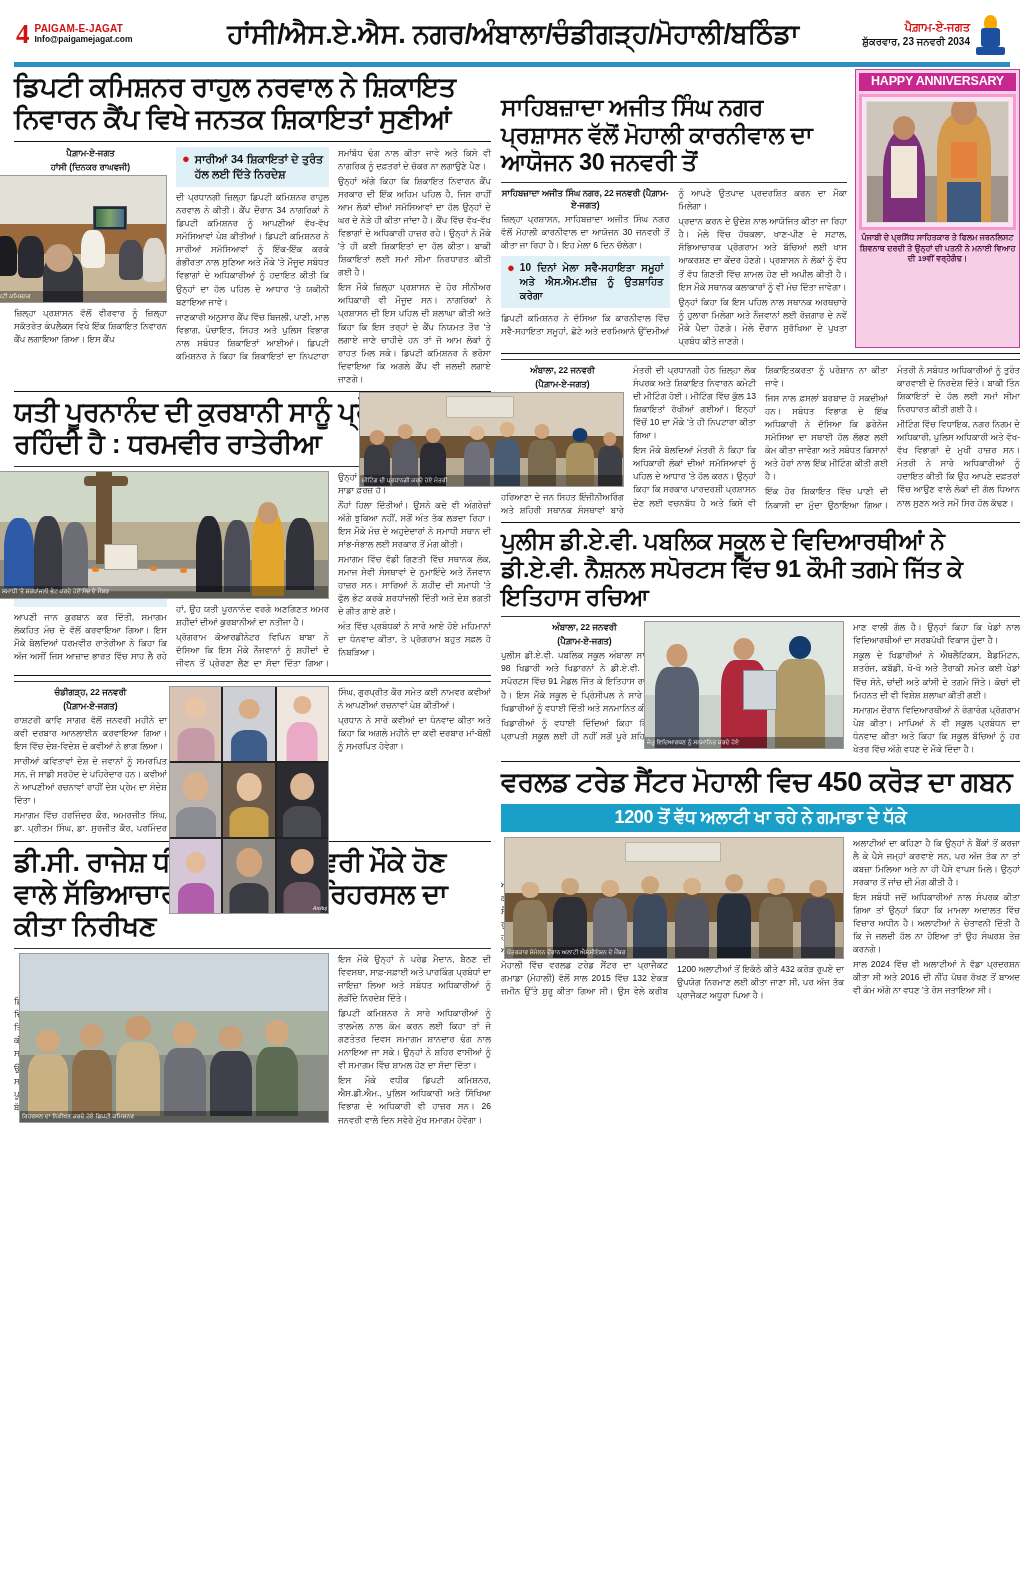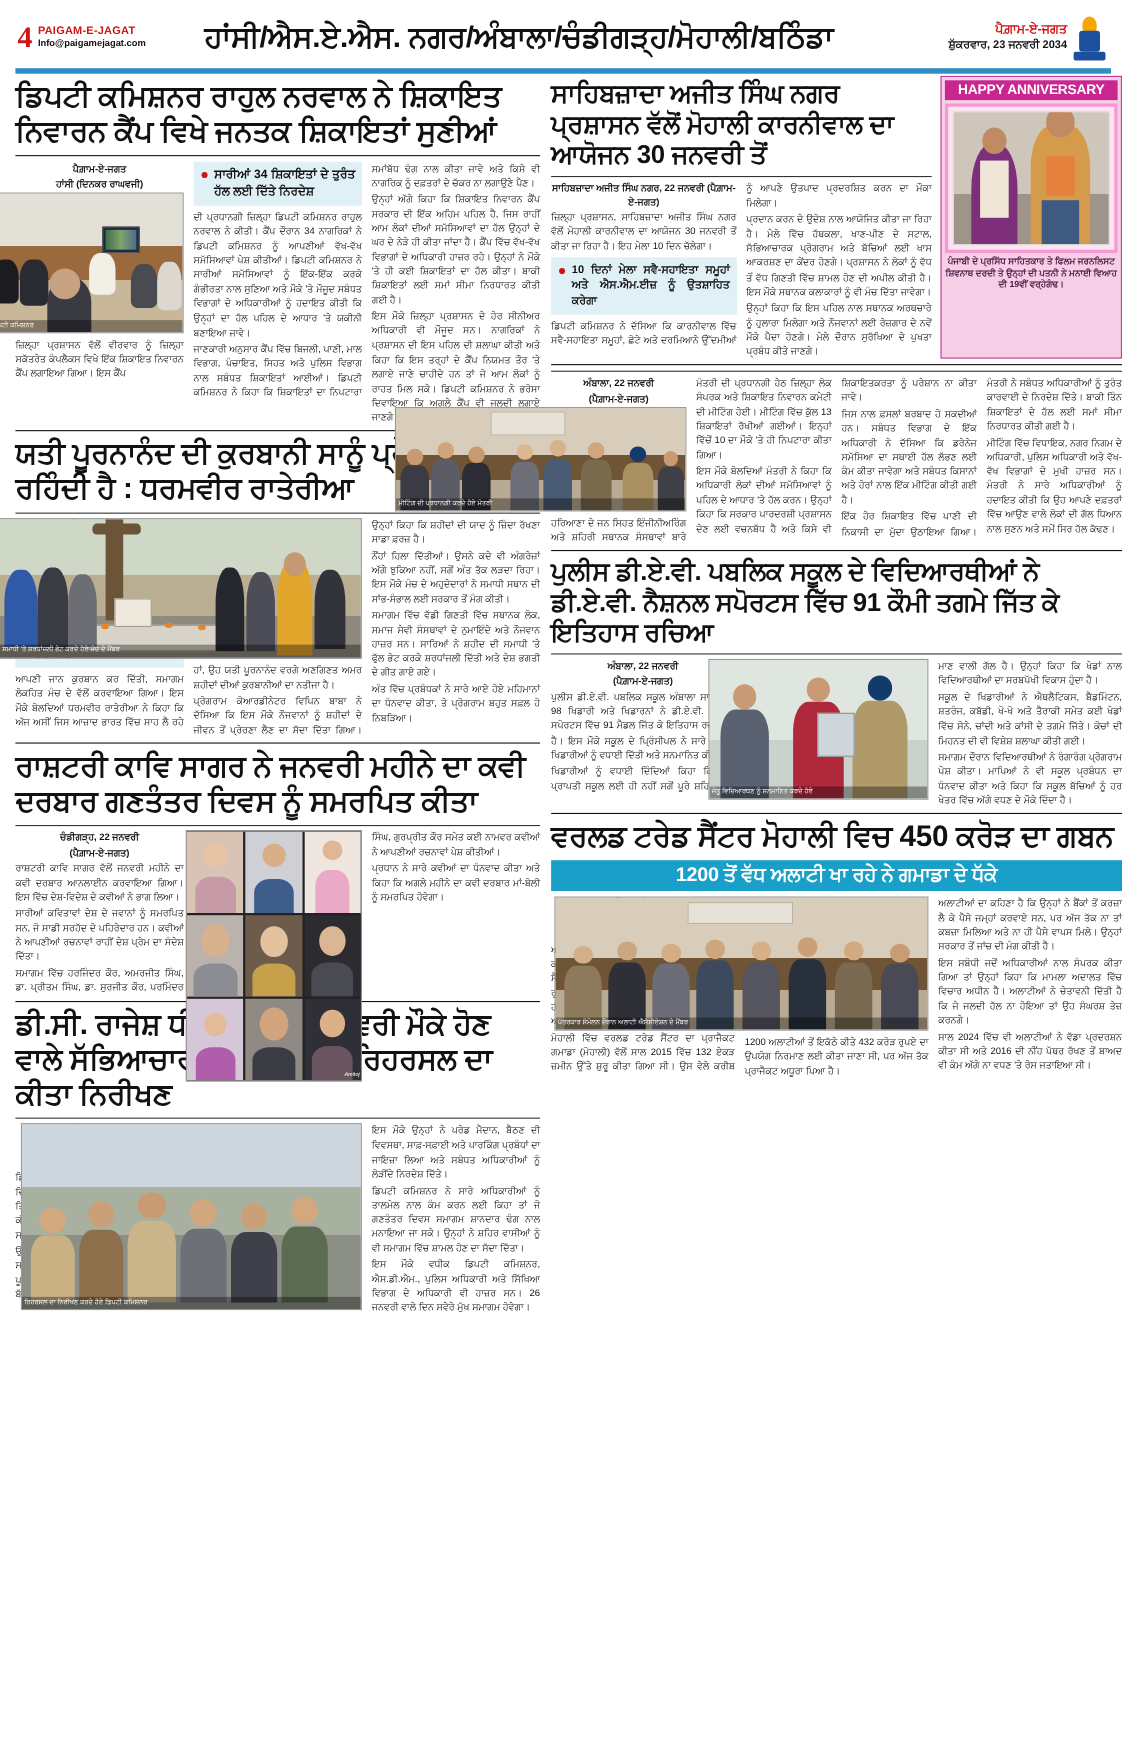--- a/index.html
+++ b/index.html
@@ -13,21 +13,21 @@
   }
   .page { width:1024px; height:1583px; position:relative; padding:10px 14px 0 14px; }
 
   
   .masthead { display:flex; align-items:center; height:48px; padding:0 2px; }
   .mh-left { display:flex; align-items:center; gap:5px; flex:0 0 auto; width:170px; }
   .mh-pageno { font-size:27px; font-weight:bold; color:#d11313; line-height:1; font-family:"Liberation Serif", serif; }
   .mh-brandwrap { line-height:1.15; }
   .mh-brand { font-size:10px; font-weight:bold; color:#d11313; letter-spacing:.2px; }
   .mh-mail { font-size:8.5px; font-weight:bold; color:#111; }
-  .mh-center { flex:1; font-size:27px; font-weight:bold; letter-spacing:-.2px; }
+  .mh-center { flex:1; text-align:center; font-size:27px; font-weight:bold; letter-spacing:-.2px; }
   .mh-right { flex:0 0 auto; width:168px; display:flex; align-items:center; justify-content:flex-end; gap:4px; }
   .mh-rtext { text-align:right; line-height:1.4; }
   .mh-logo-text { font-size:11.5px; font-weight:bold; color:#d11313; }
   .mh-date { font-size:10px; font-weight:bold; color:#111; }
   .mh-emblem { width:34px; height:42px; position:relative; }
   .mh-emblem .torch {
     position:absolute; left:10px; top:2px; width:13px; height:16px;
     background:#f7a800; border-radius:50% 50% 40% 40%;
   }
   .mh-emblem .pillar {
@@ -251,21 +251,20 @@
           <p>ਪ੍ਰੋਗਰਾਮ ਕੋਆਰਡੀਨੇਟਰ ਵਿਪਿਨ ਬਾਬਾ ਨੇ ਦੱਸਿਆ ਕਿ ਇਸ ਮੌਕੇ ਨੌਜਵਾਨਾਂ ਨੂੰ ਸ਼ਹੀਦਾਂ ਦੇ ਜੀਵਨ ਤੋਂ ਪ੍ਰੇਰਣਾ ਲੈਣ ਦਾ ਸੱਦਾ ਦਿੱਤਾ ਗਿਆ। ਉਨ੍ਹਾਂ ਕਿਹਾ ਕਿ ਸ਼ਹੀਦਾਂ ਦੀ ਯਾਦ ਨੂੰ ਜ਼ਿੰਦਾ ਰੱਖਣਾ ਸਾਡਾ ਫ਼ਰਜ਼ ਹੈ।</p>
           <p>ਨੌਂਹਾਂ ਹਿਲਾ ਦਿੱਤੀਆਂ। ਉਸਨੇ ਕਦੇ ਵੀ ਅੰਗਰੇਜ਼ਾਂ ਅੱਗੇ ਝੁਕਿਆ ਨਹੀਂ, ਸਗੋਂ ਅੰਤ ਤੱਕ ਲੜਦਾ ਰਿਹਾ। ਇਸ ਮੌਕੇ ਮੰਚ ਦੇ ਅਹੁਦੇਦਾਰਾਂ ਨੇ ਸਮਾਧੀ ਸਥਾਨ ਦੀ ਸਾਂਭ-ਸੰਭਾਲ ਲਈ ਸਰਕਾਰ ਤੋਂ ਮੰਗ ਕੀਤੀ।</p>
           <p>ਸਮਾਗਮ ਵਿੱਚ ਵੱਡੀ ਗਿਣਤੀ ਵਿੱਚ ਸਥਾਨਕ ਲੋਕ, ਸਮਾਜ ਸੇਵੀ ਸੰਸਥਾਵਾਂ ਦੇ ਨੁਮਾਇੰਦੇ ਅਤੇ ਨੌਜਵਾਨ ਹਾਜ਼ਰ ਸਨ। ਸਾਰਿਆਂ ਨੇ ਸ਼ਹੀਦ ਦੀ ਸਮਾਧੀ 'ਤੇ ਫੁੱਲ ਭੇਟ ਕਰਕੇ ਸ਼ਰਧਾਂਜਲੀ ਦਿੱਤੀ ਅਤੇ ਦੇਸ਼ ਭਗਤੀ ਦੇ ਗੀਤ ਗਾਏ ਗਏ।</p>
           <p>ਅੰਤ ਵਿੱਚ ਪ੍ਰਬੰਧਕਾਂ ਨੇ ਸਾਰੇ ਆਏ ਹੋਏ ਮਹਿਮਾਨਾਂ ਦਾ ਧੰਨਵਾਦ ਕੀਤਾ, ਤੇ ਪ੍ਰੋਗਰਾਮ ਬਹੁਤ ਸਫ਼ਲ ਹੋ ਨਿਬੜਿਆ।</p>
         </div>
       </div>
 
       <hr class="sep">
 
       <div>
-        <div class="hl">ਰਾਸ਼ਟਰੀ ਕਾਵਿ ਸਾਗਰ ਨੇ ਜਨਵਰੀ ਮਹੀਨੇ ਦਾ ਕਵੀ ਦਰਬਾਰ ਗਣਤੰਤਰ ਦਿਵਸ ਨੂੰ ਸਮਰਪਿਤ ਕੀਤਾ</div>
         <hr class="sep-thin">
 
         <div class="textcols c3">
           <div class="dateline">ਚੰਡੀਗੜ੍ਹ, 22 ਜਨਵਰੀ</div>
           <div class="dateline">(ਪੈਗ਼ਾਮ-ਏ-ਜਗਤ)</div>
 
           <div class="photo ph-grid fl-right" style="width:160px;height:228px;">
             <span class="cell" style="background:#d8c3b4;">
                 <i class="head" style="top:14%;width:44%;height:30%;background:#e7c4a6;"></i>
                 <i class="body" style="bottom:0;width:72%;height:44%;background:#c79aa8;"></i>
@@ -356,26 +355,26 @@
           <p>ਇਸ ਮੌਕੇ ਉਨ੍ਹਾਂ ਨੇ ਪਰੇਡ ਮੈਦਾਨ, ਬੈਠਣ ਦੀ ਵਿਵਸਥਾ, ਸਾਫ਼-ਸਫ਼ਾਈ ਅਤੇ ਪਾਰਕਿੰਗ ਪ੍ਰਬੰਧਾਂ ਦਾ ਜਾਇਜ਼ਾ ਲਿਆ ਅਤੇ ਸਬੰਧਤ ਅਧਿਕਾਰੀਆਂ ਨੂੰ ਲੋੜੀਂਦੇ ਨਿਰਦੇਸ਼ ਦਿੱਤੇ।</p>
           <p>ਡਿਪਟੀ ਕਮਿਸ਼ਨਰ ਨੇ ਸਾਰੇ ਅਧਿਕਾਰੀਆਂ ਨੂੰ ਤਾਲਮੇਲ ਨਾਲ ਕੰਮ ਕਰਨ ਲਈ ਕਿਹਾ ਤਾਂ ਜੋ ਗਣਤੰਤਰ ਦਿਵਸ ਸਮਾਗਮ ਸ਼ਾਨਦਾਰ ਢੰਗ ਨਾਲ ਮਨਾਇਆ ਜਾ ਸਕੇ। ਉਨ੍ਹਾਂ ਨੇ ਸ਼ਹਿਰ ਵਾਸੀਆਂ ਨੂੰ ਵੀ ਸਮਾਗਮ ਵਿੱਚ ਸ਼ਾਮਲ ਹੋਣ ਦਾ ਸੱਦਾ ਦਿੱਤਾ।</p>
           <p>ਇਸ ਮੌਕੇ ਵਧੀਕ ਡਿਪਟੀ ਕਮਿਸ਼ਨਰ, ਐਸ.ਡੀ.ਐਮ., ਪੁਲਿਸ ਅਧਿਕਾਰੀ ਅਤੇ ਸਿੱਖਿਆ ਵਿਭਾਗ ਦੇ ਅਧਿਕਾਰੀ ਵੀ ਹਾਜ਼ਰ ਸਨ। 26 ਜਨਵਰੀ ਵਾਲੇ ਦਿਨ ਸਵੇਰੇ ਮੁੱਖ ਸਮਾਗਮ ਹੋਵੇਗਾ।</p>
         </div>
       </div>
     </div>
 
     <div class="col-right">
 
       <div style="display:flex;gap:8px;">
-        <div style="flex:1;">
+        <div style="flex:1;margin-top:22px;">
           <div class="hl med">ਸਾਹਿਬਜ਼ਾਦਾ ਅਜੀਤ ਸਿੰਘ ਨਗਰ ਪ੍ਰਸ਼ਾਸਨ ਵੱਲੋਂ ਮੋਹਾਲੀ ਕਾਰਨੀਵਾਲ ਦਾ ਆਯੋਜਨ 30 ਜਨਵਰੀ ਤੋਂ</div>
           <hr class="sep-thin">
           <div class="textcols c2">
             <div class="dateline">ਸਾਹਿਬਜ਼ਾਦਾ ਅਜੀਤ ਸਿੰਘ ਨਗਰ, 22 ਜਨਵਰੀ (ਪੈਗ਼ਾਮ-ਏ-ਜਗਤ)</div>
-            <p>ਜ਼ਿਲ੍ਹਾ ਪ੍ਰਸ਼ਾਸਨ, ਸਾਹਿਬਜ਼ਾਦਾ ਅਜੀਤ ਸਿੰਘ ਨਗਰ ਵੱਲੋਂ ਮੋਹਾਲੀ ਕਾਰਨੀਵਾਲ ਦਾ ਆਯੋਜਨ 30 ਜਨਵਰੀ ਤੋਂ ਕੀਤਾ ਜਾ ਰਿਹਾ ਹੈ। ਇਹ ਮੇਲਾ 10 ਦਿਨ ਚੱਲੇਗਾ।</p>
+            <p>ਜ਼ਿਲ੍ਹਾ ਪ੍ਰਸ਼ਾਸਨ, ਸਾਹਿਬਜ਼ਾਦਾ ਅਜੀਤ ਸਿੰਘ ਨਗਰ ਵੱਲੋਂ ਮੋਹਾਲੀ ਕਾਰਨੀਵਾਲ ਦਾ ਆਯੋਜਨ 30 ਜਨਵਰੀ ਤੋਂ ਕੀਤਾ ਜਾ ਰਿਹਾ ਹੈ। ਇਹ ਮੇਲਾ 6 ਦਿਨ ਚੱਲੇਗਾ।</p>
             <div class="hibox small">
               <span class="dot">●</span>
               <span class="htext">10 ਦਿਨਾਂ ਮੇਲਾ ਸਵੈ-ਸਹਾਇਤਾ ਸਮੂਹਾਂ ਅਤੇ ਐਸ.ਐਮ.ਈਜ਼ ਨੂੰ ਉਤਸ਼ਾਹਿਤ ਕਰੇਗਾ</span>
             </div>
             <p>ਡਿਪਟੀ ਕਮਿਸ਼ਨਰ ਨੇ ਦੱਸਿਆ ਕਿ ਕਾਰਨੀਵਾਲ ਵਿੱਚ ਸਵੈ-ਸਹਾਇਤਾ ਸਮੂਹਾਂ, ਛੋਟੇ ਅਤੇ ਦਰਮਿਆਨੇ ਉੱਦਮੀਆਂ ਨੂੰ ਆਪਣੇ ਉਤਪਾਦ ਪ੍ਰਦਰਸ਼ਿਤ ਕਰਨ ਦਾ ਮੌਕਾ ਮਿਲੇਗਾ।</p>
             <p>ਪ੍ਰਦਾਨ ਕਰਨ ਦੇ ਉਦੇਸ਼ ਨਾਲ ਆਯੋਜਿਤ ਕੀਤਾ ਜਾ ਰਿਹਾ ਹੈ। ਮੇਲੇ ਵਿੱਚ ਹੱਥਕਲਾ, ਖਾਣ-ਪੀਣ ਦੇ ਸਟਾਲ, ਸੱਭਿਆਚਾਰਕ ਪ੍ਰੋਗਰਾਮ ਅਤੇ ਬੱਚਿਆਂ ਲਈ ਖਾਸ ਆਕਰਸ਼ਣ ਦਾ ਕੇਂਦਰ ਹੋਣਗੇ। ਪ੍ਰਸ਼ਾਸਨ ਨੇ ਲੋਕਾਂ ਨੂੰ ਵੱਧ ਤੋਂ ਵੱਧ ਗਿਣਤੀ ਵਿੱਚ ਸ਼ਾਮਲ ਹੋਣ ਦੀ ਅਪੀਲ ਕੀਤੀ ਹੈ। ਇਸ ਮੌਕੇ ਸਥਾਨਕ ਕਲਾਕਾਰਾਂ ਨੂੰ ਵੀ ਮੰਚ ਦਿੱਤਾ ਜਾਵੇਗਾ।</p>
             <p>ਉਨ੍ਹਾਂ ਕਿਹਾ ਕਿ ਇਸ ਪਹਿਲ ਨਾਲ ਸਥਾਨਕ ਅਰਥਚਾਰੇ ਨੂੰ ਹੁਲਾਰਾ ਮਿਲੇਗਾ ਅਤੇ ਨੌਜਵਾਨਾਂ ਲਈ ਰੋਜ਼ਗਾਰ ਦੇ ਨਵੇਂ ਮੌਕੇ ਪੈਦਾ ਹੋਣਗੇ। ਮੇਲੇ ਦੌਰਾਨ ਸੁਰੱਖਿਆ ਦੇ ਪੁਖਤਾ ਪ੍ਰਬੰਧ ਕੀਤੇ ਜਾਣਗੇ।</p>
           </div>
         </div>
 

